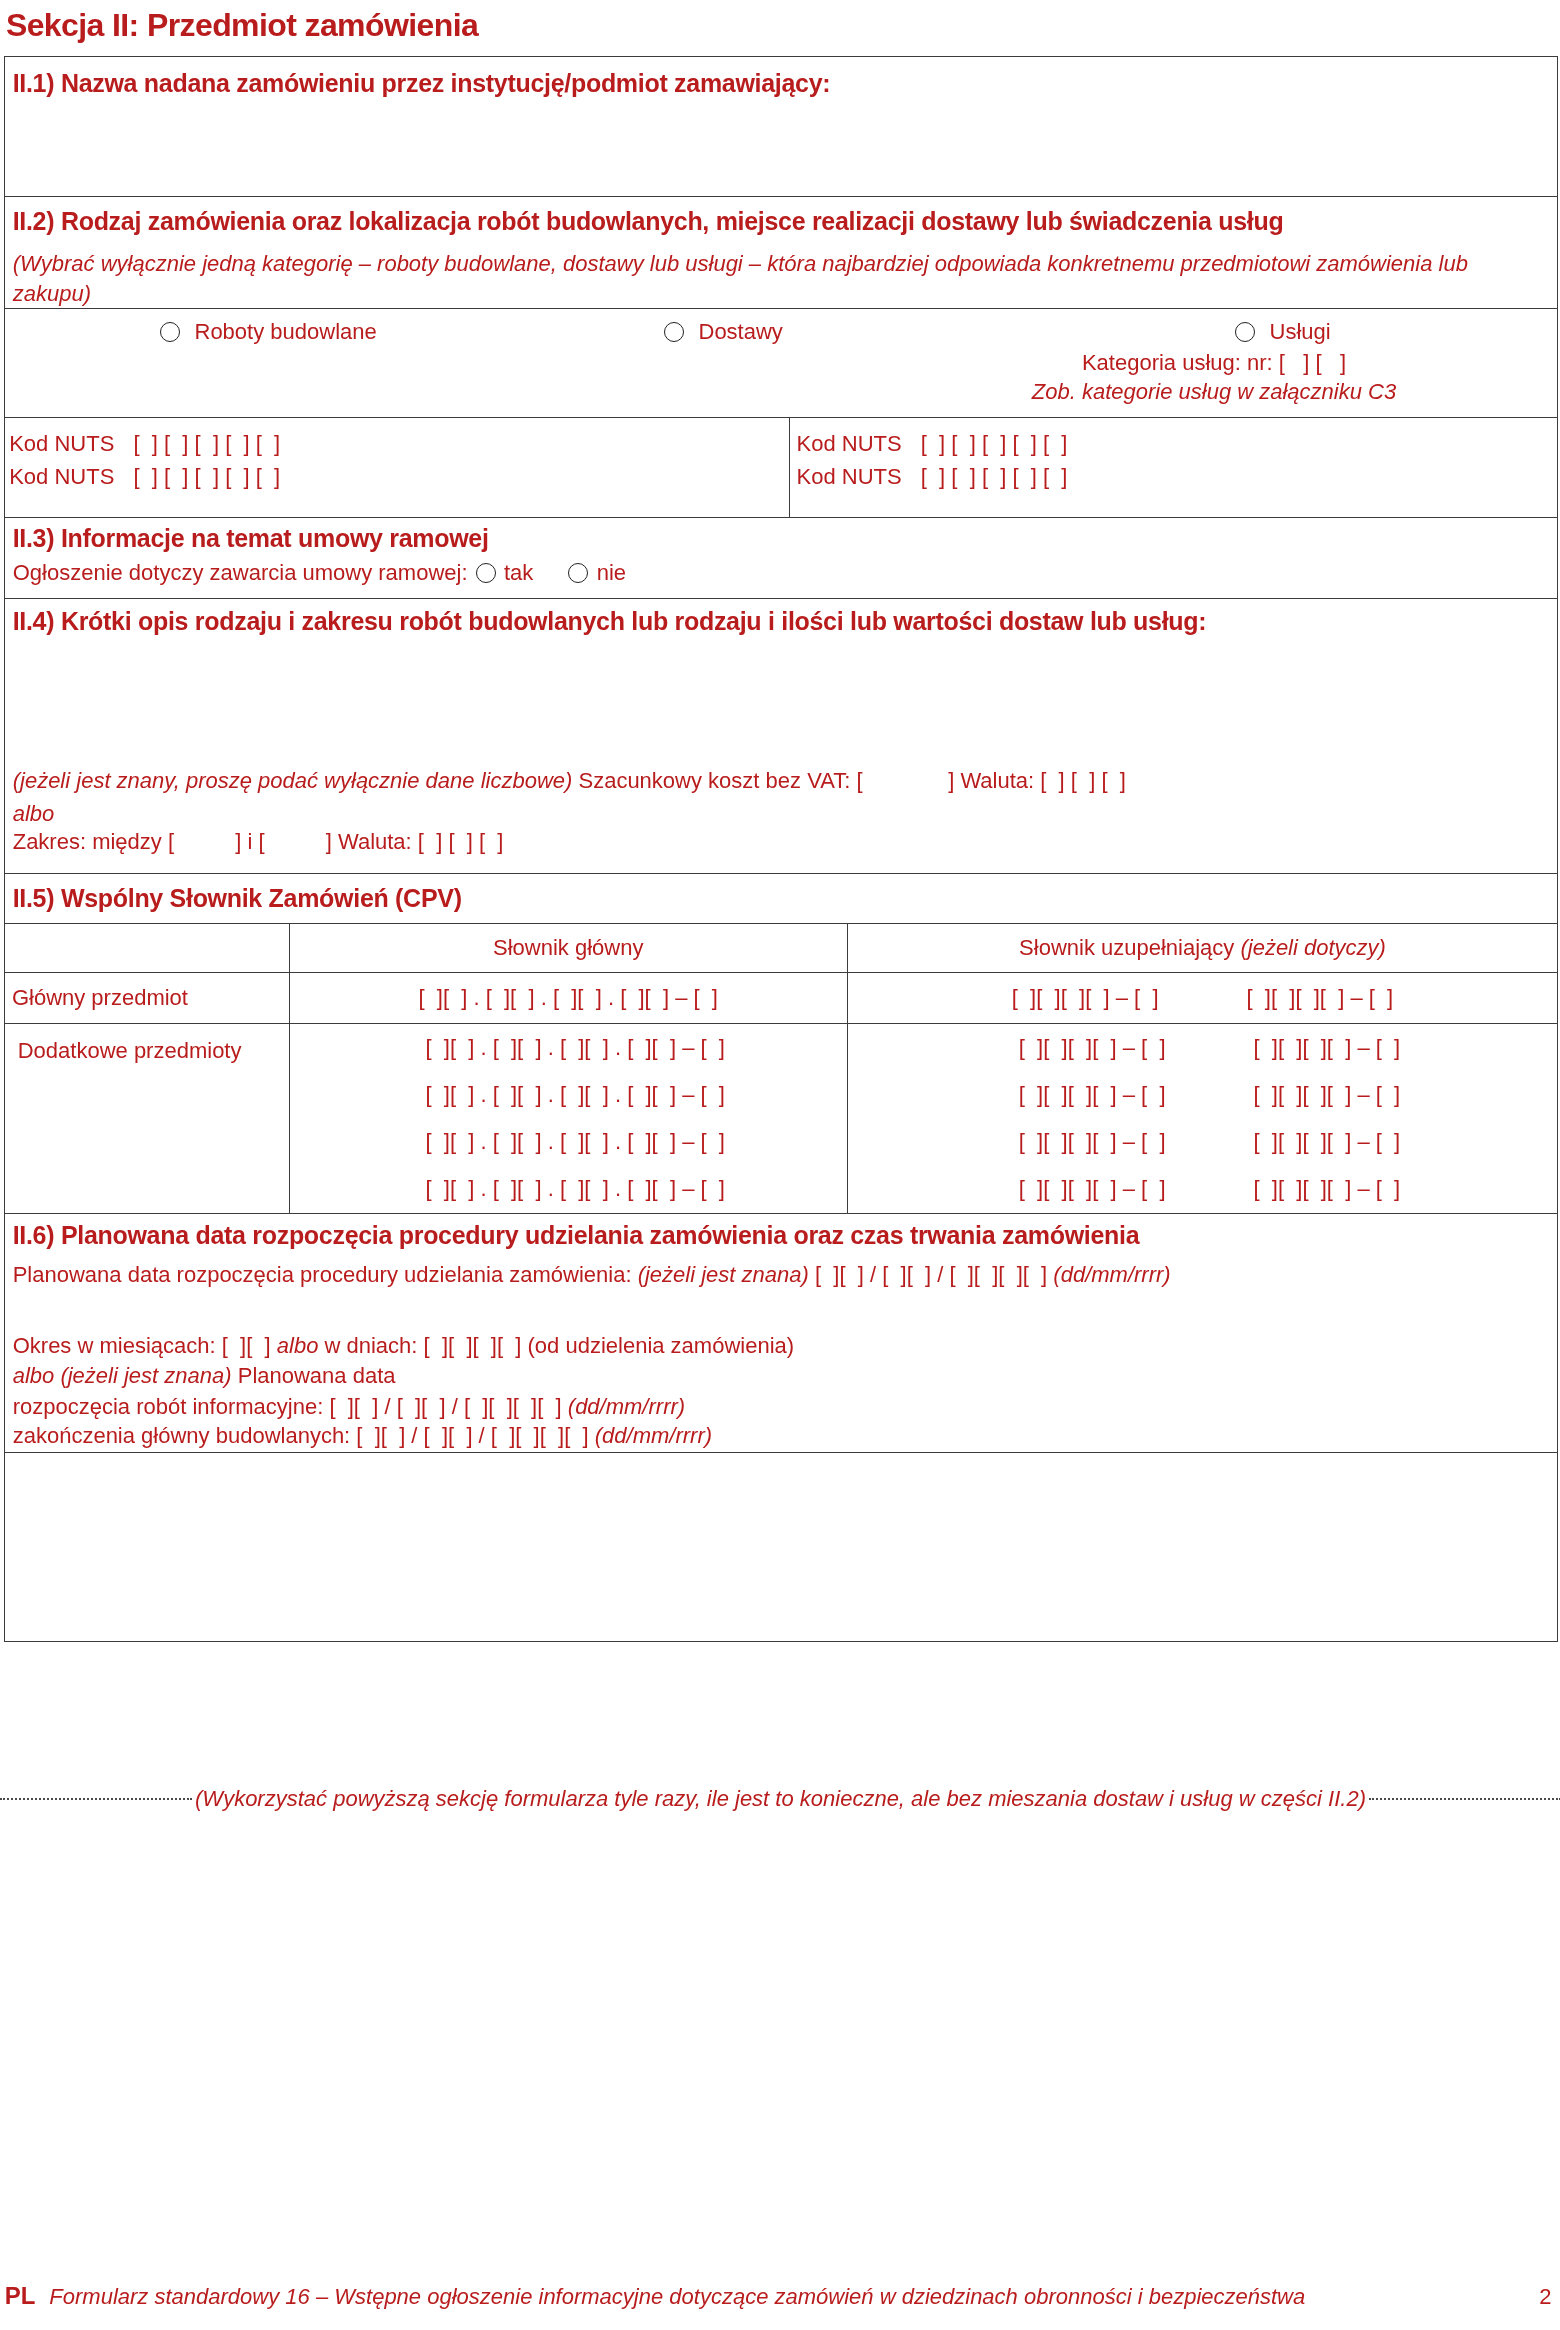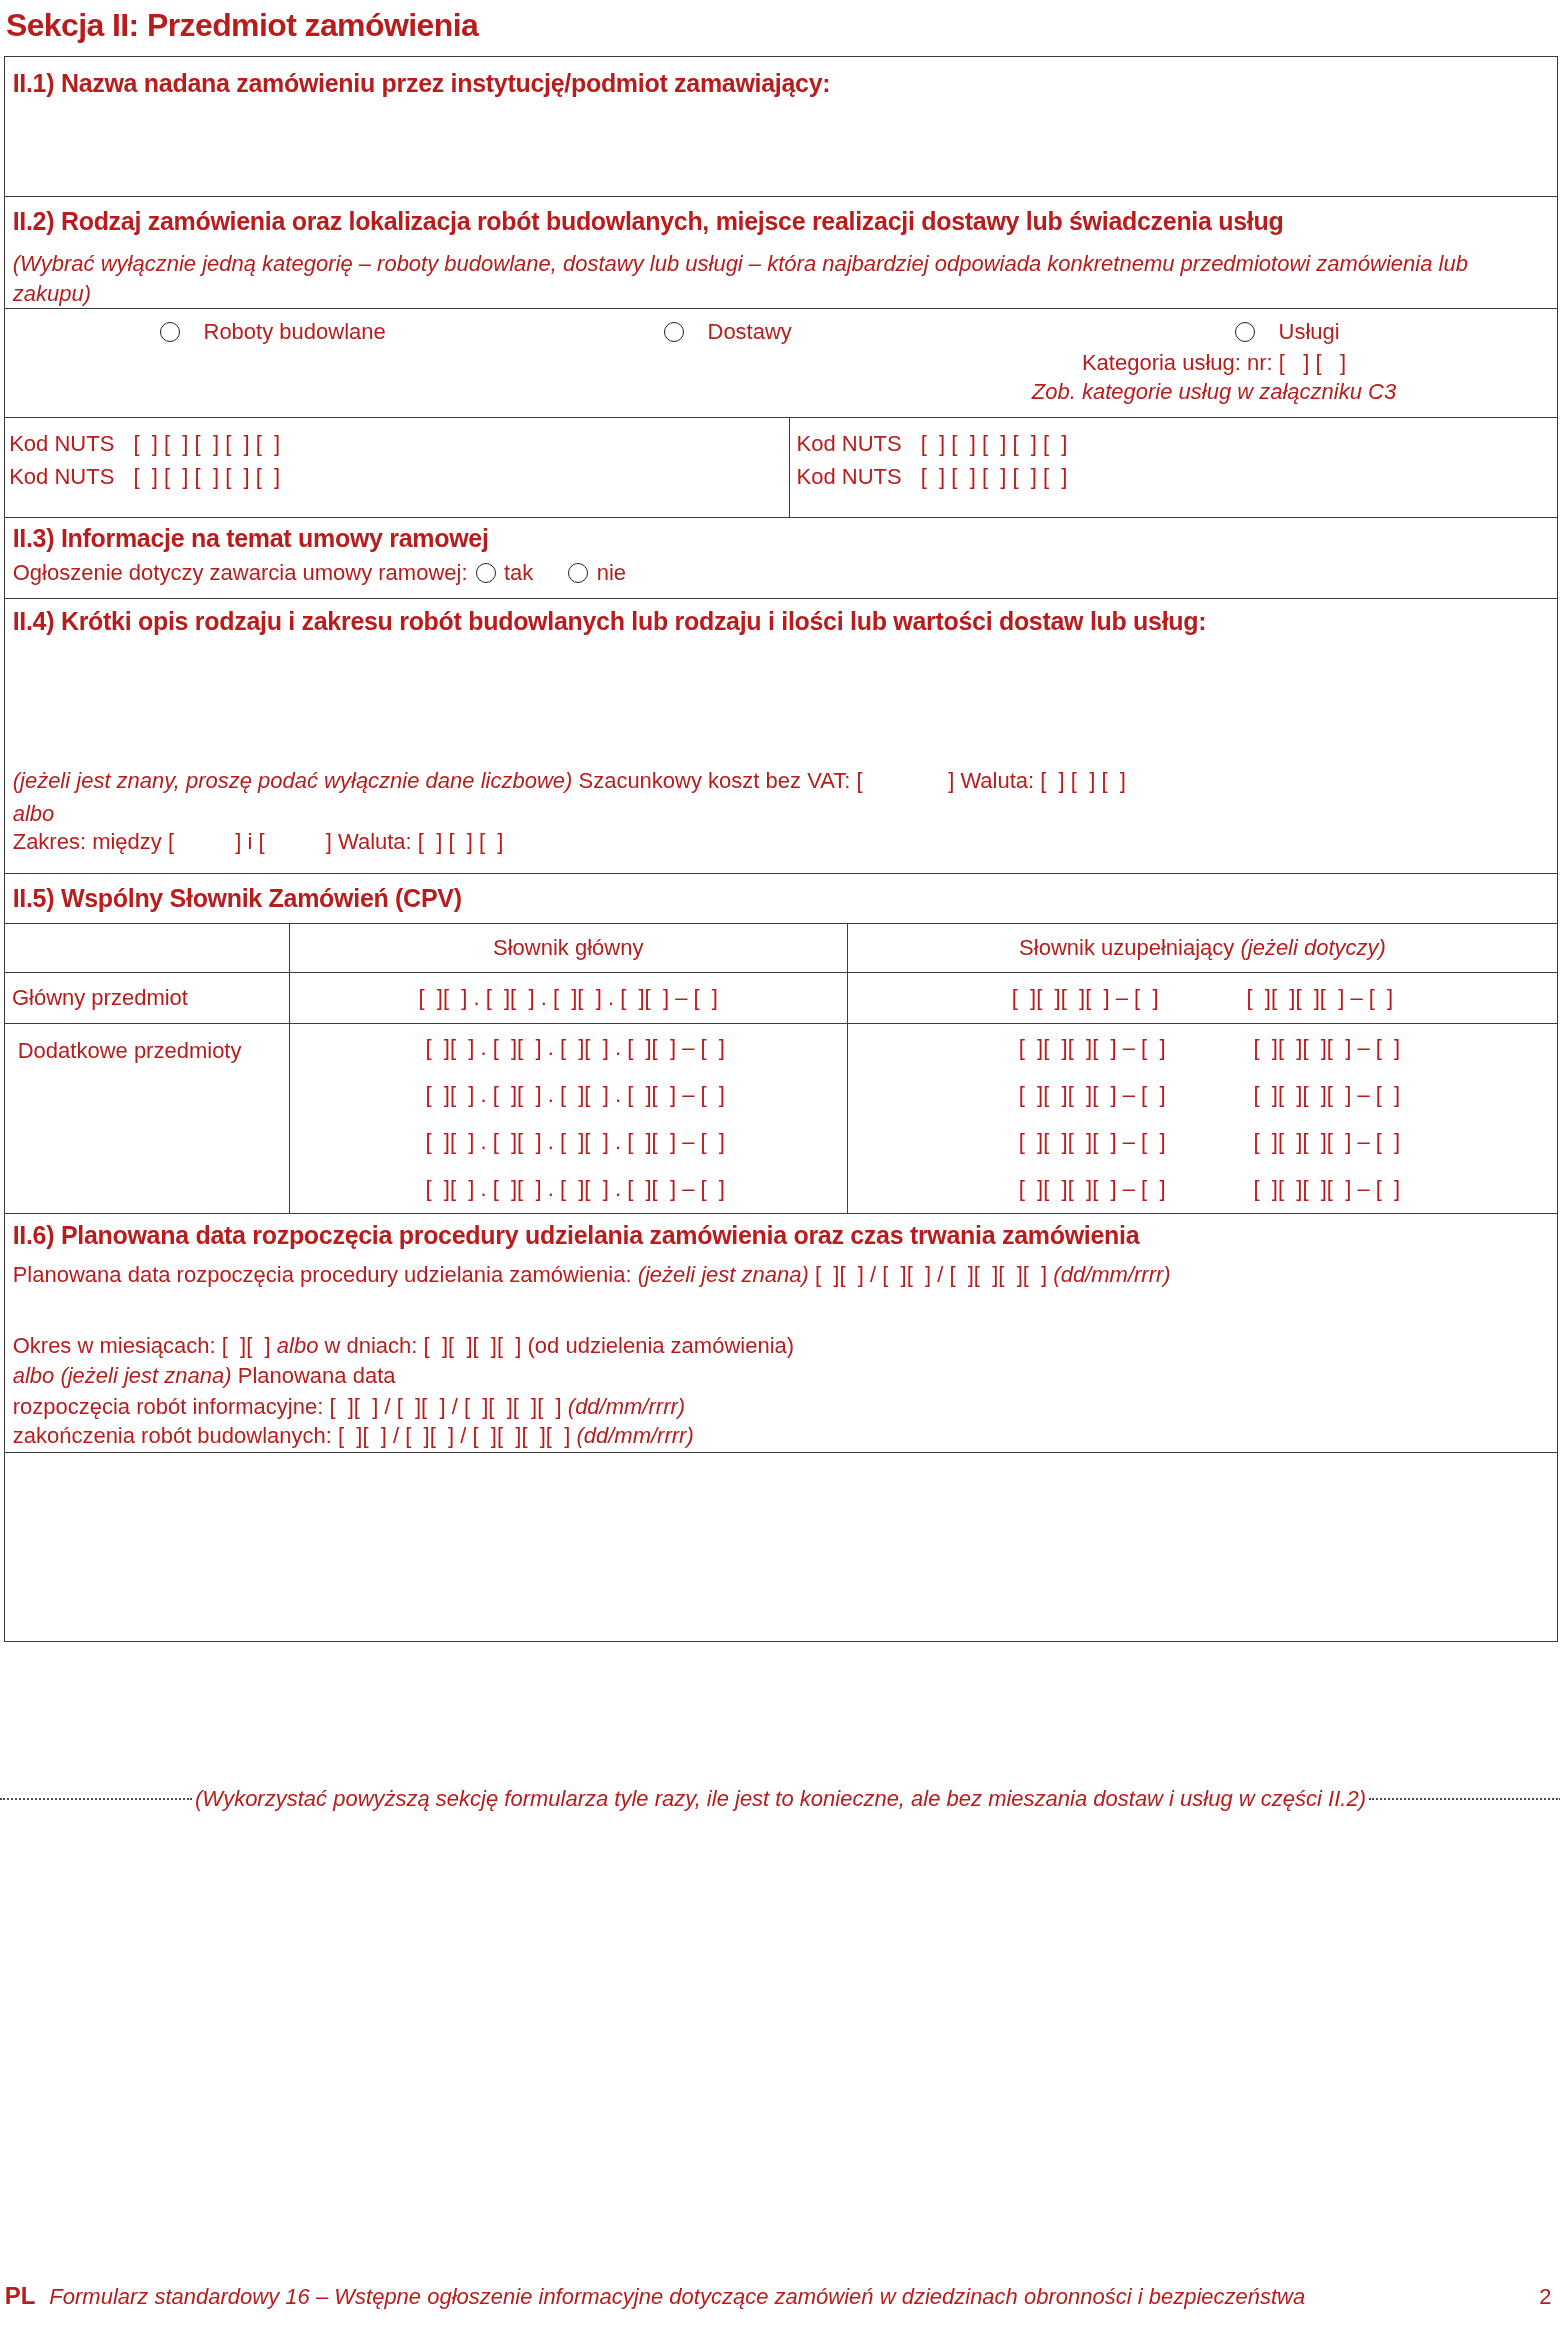--- a/index.html
+++ b/index.html
@@ -9,21 +9,21 @@
         font-size:32px;font-weight:bold;letter-spacing:-0.6px;}
   .box{margin:0 3.5px;border:1.8px solid #3c3c3c;box-sizing:border-box;position:relative;background:#fff;overflow:hidden;}
   .box + .box{margin-top:-1.8px;}
   .hd{font-size:25px;font-weight:bold;letter-spacing:-0.3px;}
   .it{font-style:italic;}
   .pat{white-space:nowrap;}
   #b1{height:142px;padding:11.7px 8.2px 0;}
   #b2a{height:114px;padding:9.4px 8.2px 0;}
   #b2a .note{margin-top:13px;line-height:30.5px;}
   #b2b{height:110px;}
-  .opt{position:absolute;top:9.4px;display:flex;align-items:center;gap:24px;white-space:nowrap;}
+  .opt{position:absolute;top:9.4px;display:flex;align-items:center;gap:15px;white-space:nowrap;}
   .opt1{left:155px;} .opt2{left:659px;} .opt3{left:1230px;}
   .radio{width:20px;height:20px;border:1.8px solid #222;border-radius:50%;box-sizing:border-box;flex:none;background:#fff;}
   .cat-block{position:absolute;left:963px;width:493px;top:39px;text-align:center;line-height:29px;}
   #b2c{height:126px;padding:8.2px 8.2px 0;}
   .field-rest{position:absolute;left:1.8px;right:1.8px;bottom:1.8px;top:53px;}
   #bnuts{height:102px;}
   .nuts-grid{position:absolute;left:0;right:0;top:0;bottom:0;display:grid;grid-template-columns:784px 1fr;}
   .nuts-cell{padding:9.4px 0 0 4.7px;line-height:33px;white-space:nowrap;}
   .nuts-cell.right{border-left:1.8px solid #3c3c3c;padding-left:7px;}
   .nuts-label{margin-right:13px;}
@@ -240,21 +240,21 @@
     <div class="abs l3">
       <span class="it">albo (jeżeli jest znana)</span>
       <span>Planowana data</span>
     </div>
     <div class="abs l4">
       <span>rozpoczęcia robót informacyjne:</span>
       <span class="pat">[&nbsp;&nbsp;][&nbsp;&nbsp;]&nbsp;/&nbsp;[&nbsp;&nbsp;][&nbsp;&nbsp;]&nbsp;/&nbsp;[&nbsp;&nbsp;][&nbsp;&nbsp;][&nbsp;&nbsp;][&nbsp;&nbsp;]</span>
       <span class="it">(dd/mm/rrrr)</span>
     </div>
     <div class="abs l5">
-      <span>zakończenia robót budowlanych:</span>
+      <span>zakończenia główny budowlanych:</span>
       <span class="pat">[&nbsp;&nbsp;][&nbsp;&nbsp;]&nbsp;/&nbsp;[&nbsp;&nbsp;][&nbsp;&nbsp;]&nbsp;/&nbsp;[&nbsp;&nbsp;][&nbsp;&nbsp;][&nbsp;&nbsp;][&nbsp;&nbsp;]</span>
       <span class="it">(dd/mm/rrrr)</span>
     </div>
   </div>
 
   <div class="box" id="b7">
     <div>
       <span class="hd"></span>&nbsp;
       <span class="it"></span>
     </div>

